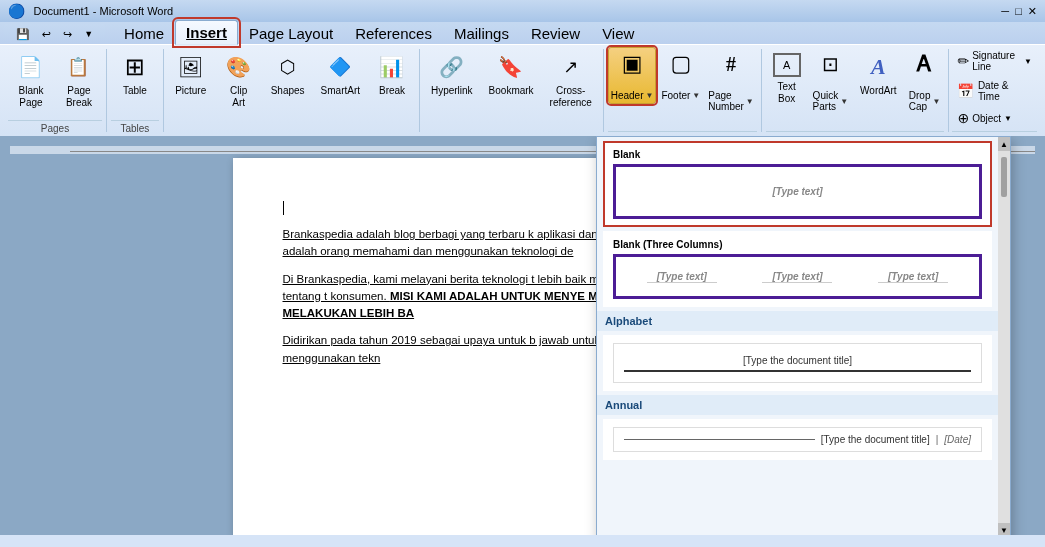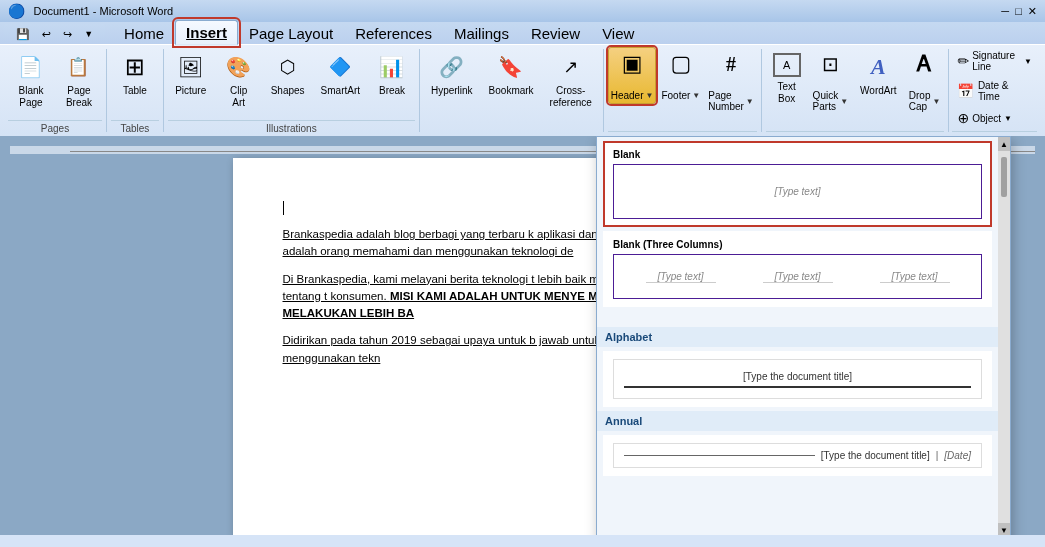--- a/index.html
+++ b/index.html
@@ -198,24 +198,25 @@
       background: white;
     }
     .dropdown-item.selected { border-color: #c0392b; }
 
     .dropdown-preview {
       min-height: 60px;
       display: flex;
       align-items: center;
       justify-content: center;
       background: white;
-      border: 1px solid #4c1d95;
+      border: 3px solid #4c1d95;
       color: #888;
       font-size: 10px;
       font-style: italic;
+      font-weight: bold;
     }
 
     .dropdown-preview-three {
       display: flex;
       align-items: center;
       justify-content: space-around;
       width: 100%;
       padding: 8px;
     }
 
@@ -399,21 +400,20 @@
       </div>
       <div class="ribbon-btn">
         <div class="icon" style="font-size:18px;">🔷</div>
         <div class="btn-label">SmartArt</div>
       </div>
       <div class="ribbon-btn">
         <div class="icon">📊</div>
         <div class="btn-label">Break</div>
       </div>
     </div>
-    <div class="cmd-group-label">Illustrations</div>
   </div>
   <div class="v-divider"></div>
 
   <div class="ribbon-group-wrapper">
     <div class="ribbon-group-inner">
       <div class="ribbon-btn">
         <div class="icon">🔗</div>
         <div class="btn-label">Hyperlink</div>
       </div>
       <div class="ribbon-btn">
@@ -547,21 +547,21 @@
         <div style="font-size:10px; font-weight:bold; margin-bottom:4px;">Blank (Three Columns)</div>
         <div class="dropdown-preview" style="min-height:45px;">
           <div class="dropdown-preview-three">
             <span class="dropdown-preview-text">[Type text]</span>
             <span class="dropdown-preview-text">[Type text]</span>
             <span class="dropdown-preview-text">[Type text]</span>
           </div>
         </div>
       </div>
 
-      <div class="dropdown-section-title" style="margin-top:20px;">Alphabet</div>
+      <div class="dropdown-section-title" style="margin-top:4px;">Alphabet</div>
       <div class="dropdown-item">
         <div class="alphabet-preview">
           <div style="border-bottom: 2px solid #333; padding-bottom:4px; text-align:center;">
             <span style="font-size:10px; color:#333;">[Type the document title]</span>
           </div>
         </div>
       </div>
 
       <div class="dropdown-section-title" style="margin-top:4px;">Annual</div>
       <div class="dropdown-item">

